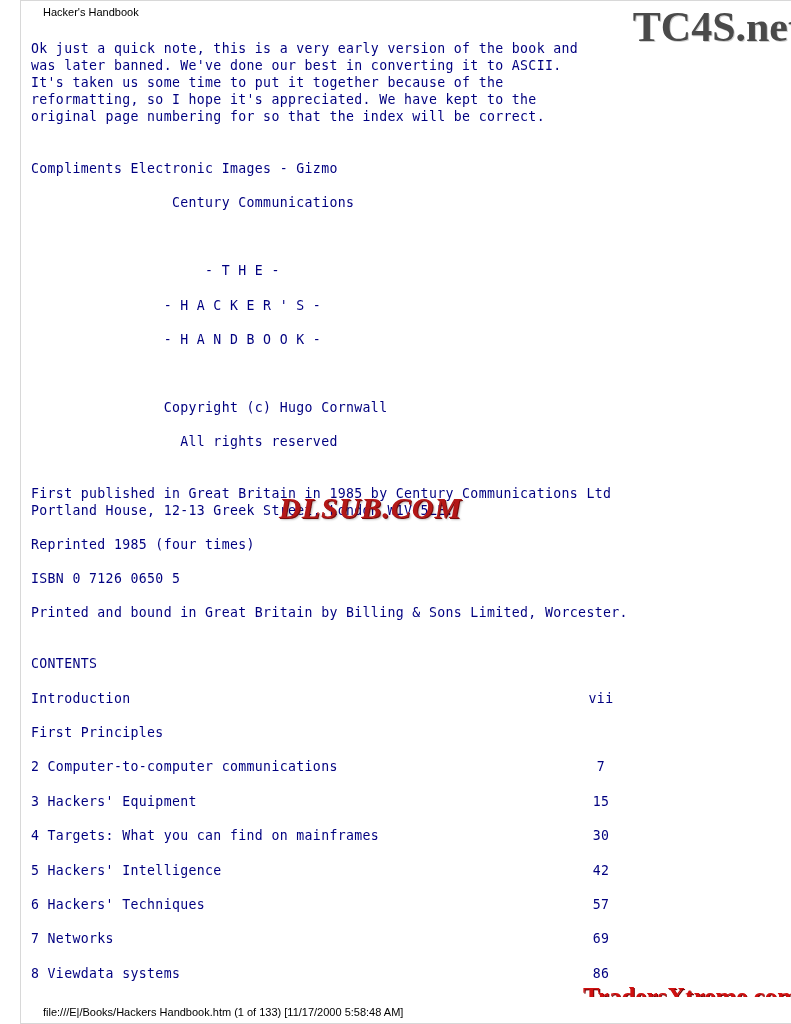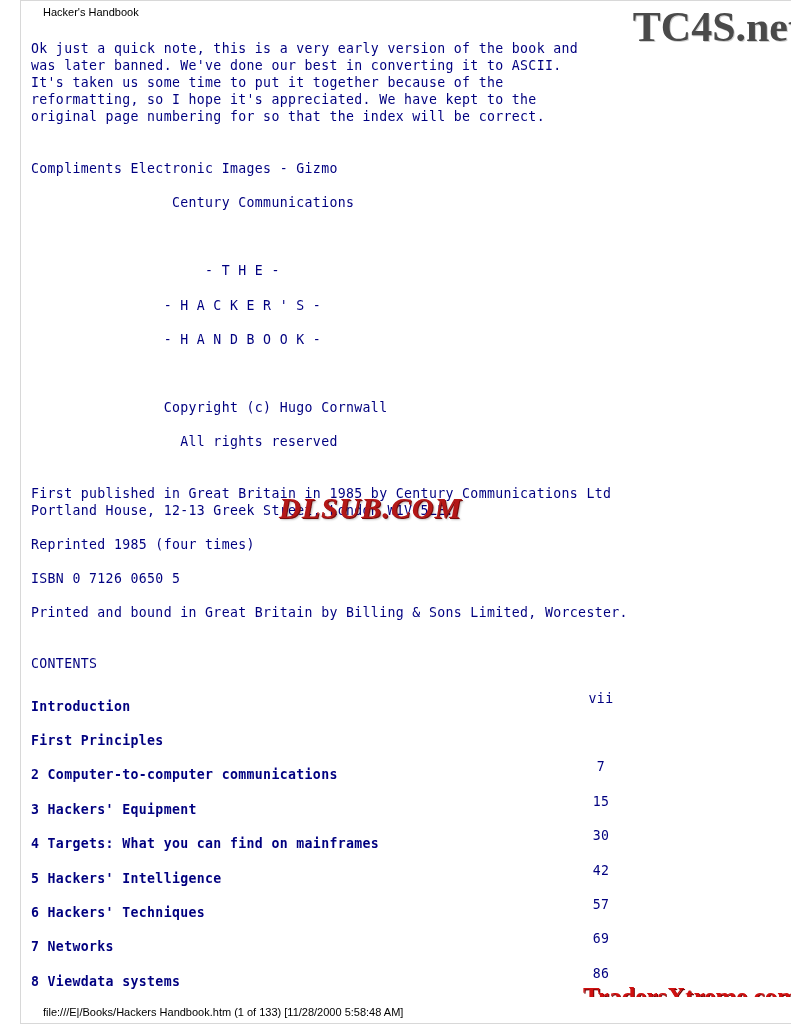--- a/index.html
+++ b/index.html
@@ -78,22 +78,21 @@
   
   .toc-row {
     display: block;
     height: 34.4px;
     position: relative;
     white-space: pre;
   }
   .toc-title {
     position: absolute;
     left: 0;
-    top: 8px;
-    font-weight: bold;
+    top: 0;
   }
   .toc-page {
     position: absolute;
     top: 0;
     text-align: center;
     width: 60px;
   }
   .pg-vii  { left: 540px; }
   .pg-num  { left: 540px; }
 
@@ -147,16 +146,16 @@
   <div class="wm-tc4s">TC4S.net</div>
 
   <div class="body-text">
 <span class="line">Ok just a quick note, this is a very early version of the book and</span><span class="line">was later banned. We've done our best in converting it to ASCII.</span><span class="line">It's taken us some time to put it together because of the</span><span class="line">reformatting, so I hope it's appreciated. We have kept to the</span><span class="line">original page numbering for so that the index will be correct.</span><span class="blank"></span><span class="blank"></span><span class="line">Compliments Electronic Images - Gizmo</span><span class="blank"></span><span class="line">                 Century Communications</span><span class="blank"></span><span class="blank"></span><span class="blank"></span><span class="line">                     - T H E -</span><span class="blank"></span><span class="line">                - H A C K E R ' S -</span><span class="blank"></span><span class="line">                - H A N D B O O K -</span><span class="blank"></span><span class="blank"></span><span class="blank"></span><span class="line">                Copyright (c) Hugo Cornwall</span><span class="blank"></span><span class="line">                  All rights reserved</span><span class="blank"></span><span class="blank"></span><span class="line">First published in Great Britain in 1985 by Century Communications Ltd</span><span class="line">Portland House, 12-13 Greek Street, London W1V 5LE.</span><span class="blank"></span><span class="line">Reprinted 1985 (four times)</span><span class="blank"></span><span class="line">ISBN 0 7126 0650 5</span><span class="blank"></span><span class="line">Printed and bound in Great Britain by Billing &amp; Sons Limited, Worcester.</span><span class="blank"></span><span class="blank"></span><span class="line">CONTENTS</span><span class="blank"></span><span class="toc-row"><span class="toc-title">Introduction</span><span class="toc-page pg-vii">vii</span></span><span class="toc-row"><span class="toc-title">First Principles</span><span class="toc-page pg-num"></span></span><span class="toc-row"><span class="toc-title">2 Computer-to-computer communications</span><span class="toc-page pg-num">7</span></span><span class="toc-row"><span class="toc-title">3 Hackers' Equipment</span><span class="toc-page pg-num">15</span></span><span class="toc-row"><span class="toc-title">4 Targets: What you can find on mainframes</span><span class="toc-page pg-num">30</span></span><span class="toc-row"><span class="toc-title">5 Hackers' Intelligence</span><span class="toc-page pg-num">42</span></span><span class="toc-row"><span class="toc-title">6 Hackers' Techniques</span><span class="toc-page pg-num">57</span></span><span class="toc-row"><span class="toc-title">7 Networks</span><span class="toc-page pg-num">69</span></span><span class="toc-row"><span class="toc-title">8 Viewdata systems</span><span class="toc-page pg-num">86</span></span><span class="toc-row"><span class="toc-title">9 Radio computer data</span><span class="toc-page pg-num">99</span></span>
   </div>
 
   <div class="wm-dlsub">DLSUB.COM</div>
   <div class="wm-txtreme">TradersXtreme.com</div>
 
   <div class="doc-footer">
-    <span>file:///E|/Books/Hackers Handbook.htm (1 of 133) [11/28/2000 5:58:48 AM]</span>
+    <span>file:///E|/Books/Hackers Handbook.htm (1 of 133) [11/17/2000 5:58:48 AM]</span>
   </div>
 
 </div>
 
 </body></html>

